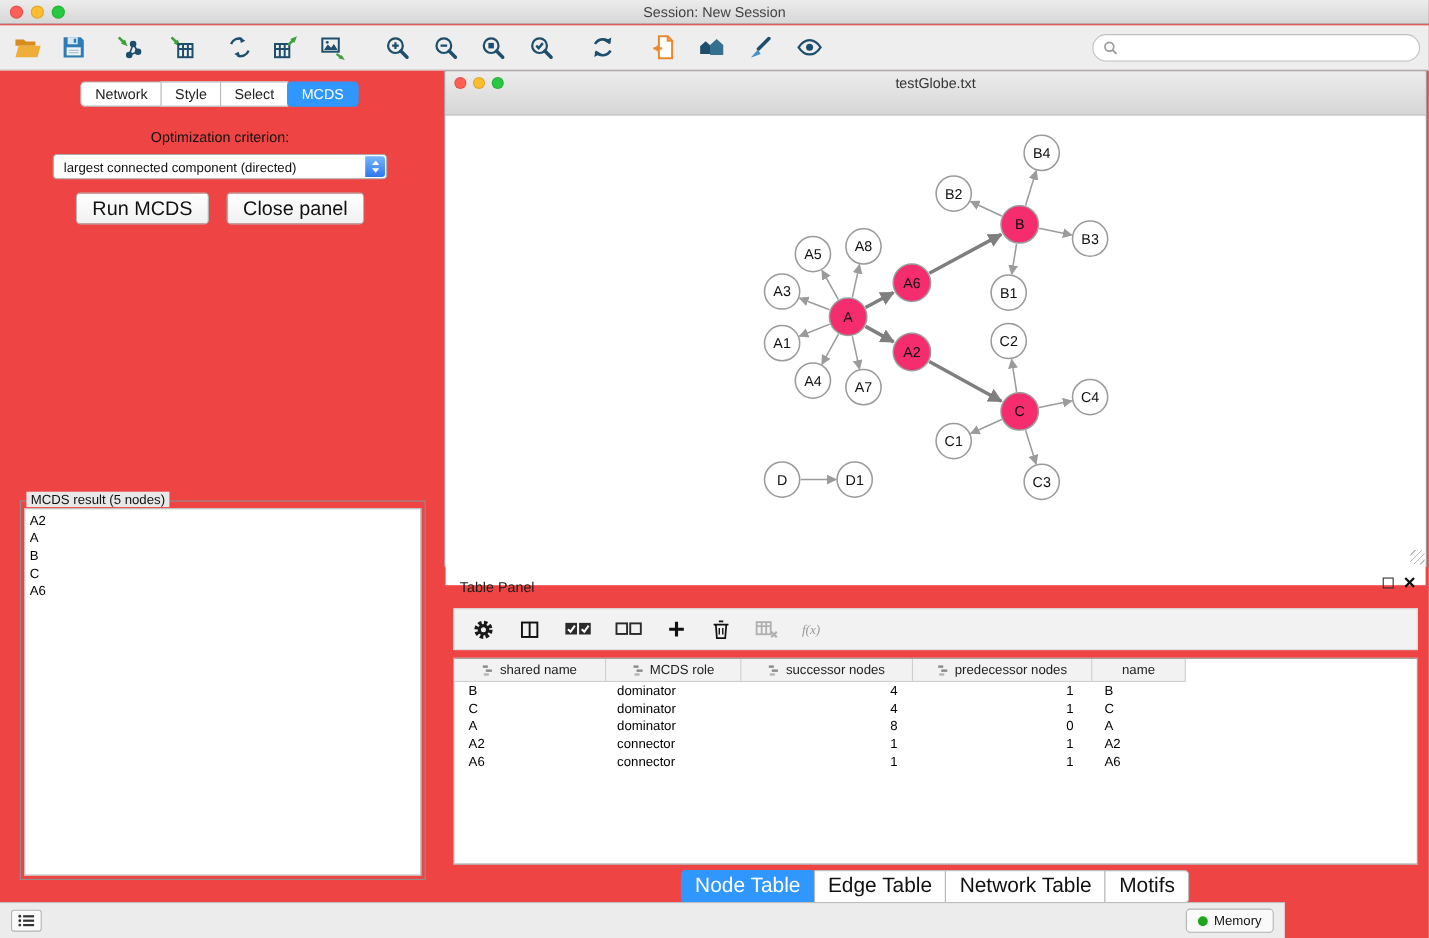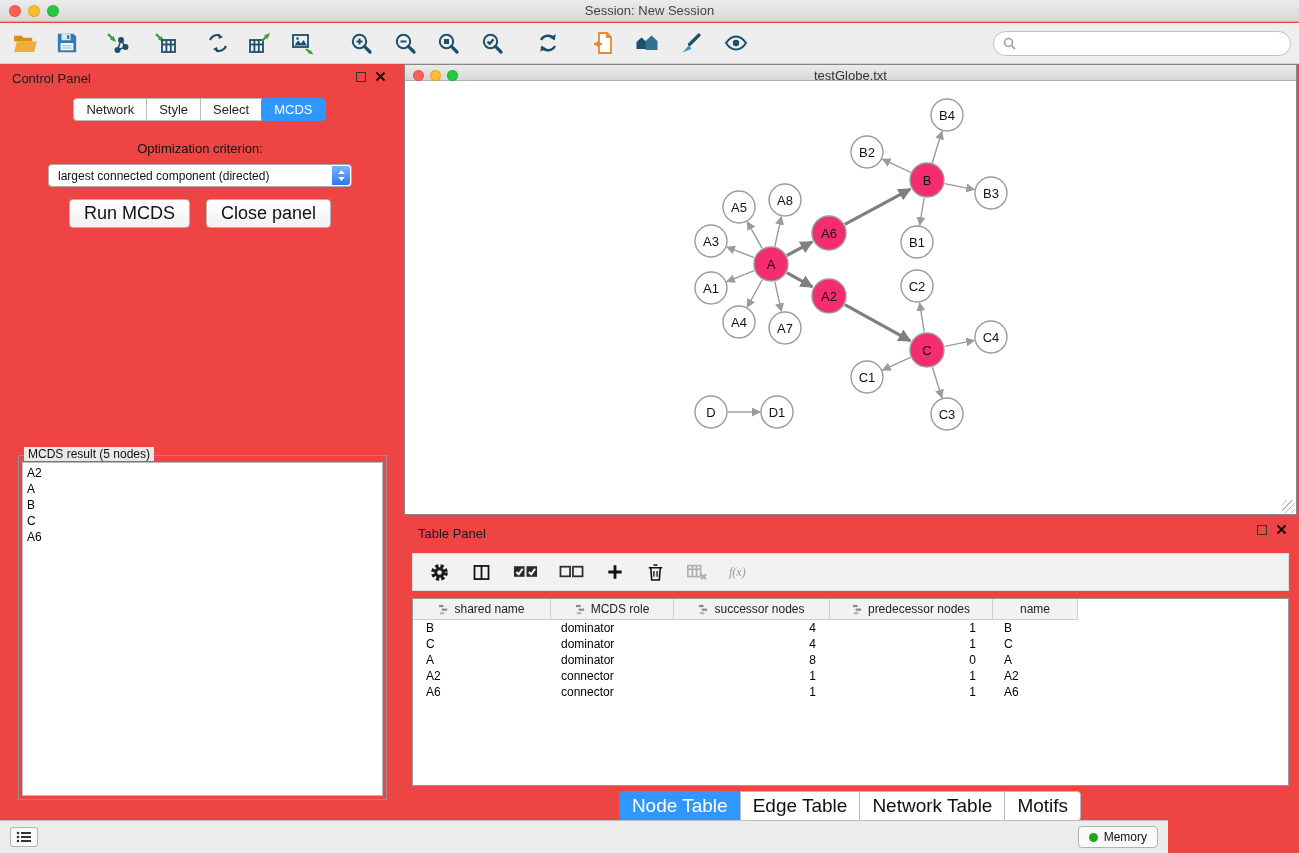--- a/index.html
+++ b/index.html
@@ -45,21 +45,21 @@
     border-radius:4px; color:#111; cursor:pointer; }
   .result-box { position:absolute; left:14px; right:9px; top:389px; bottom:18px; border:1px solid #8f8f8f; }
   .result-legend { position:absolute; top:-9px; left:5px; background:#e8e8e8; padding:0 4px; font-size:12px; color:#111; }
   .mcds-list { position:absolute; left:3px; right:3px; top:6px; bottom:3px; background:#fff; border:1px solid #b9b9b9;
     font-size:12px; color:#000; padding:2px 0 0 4px; overflow:hidden; }
   .mcds-item { line-height:16px; cursor:default; }
 
   
   .network-window { position:absolute; left:404px; top:64px; width:893px; height:451px; background:#fff;
     border:1px solid #878787; }
-  .nw-titlebar { height:16px; background:linear-gradient(#ececec,#d6d6d6); border-bottom:1px solid #b0b0b0; position:relative; }
+  .nw-titlebar { height:40px; background:linear-gradient(#ececec,#d6d6d6); border-bottom:1px solid #b0b0b0; position:relative; }
   .nw-lights { position:absolute; left:8px; top:5px; display:flex; gap:6px; }
   .nw-light { width:11px; height:11px; border-radius:50%; cursor:pointer; }
   .nw-title { text-align:center; line-height:21px; font-size:13px; color:#333; }
   #graph-svg { display:block; width:891px; height:427px; background:#fff; }
   .resize-grip { position:absolute; right:1px; bottom:1px; width:13px; height:13px;
     background:repeating-linear-gradient(135deg, transparent 0 3px, #bbb 3px 4px); }
 
   
   .table-panel { position:absolute; left:404px; top:519px; width:893px; height:301px; }
   .tp-header { font-size:13px; color:#1a1a1a; padding:7px 0 0 14px; position:relative; height:28px; }
@@ -243,29 +243,20 @@
     <div class="searchbox">
       <svg width="13" height="13" viewBox="0 0 13 13">
           <circle cx="5.5" cy="5.5" r="4" fill="none" stroke="#9a9a9a" stroke-width="1.5"></circle>
           <line x1="8.5" y1="8.5" x2="12" y2="12" stroke="#9a9a9a" stroke-width="1.7"></line>
         </svg>
       <input type="text" value="" style="">
     </div>
   </div>
 
   <div class="control-panel">
-    <div class="cp-header">
-      <span>Control Panel</span>
-      <span class="panel-winicons">
-        <span class="mini-square"></span>
-        <svg width="11" height="11" viewBox="0 0 11 11">
-            <path d="M1.5 1.5l8 8M9.5 1.5l-8 8" stroke="#111" stroke-width="2"></path>
-          </svg>
-      </span>
-    </div>
     <div class="cp-tabs">
       <span class="tab">Network</span>
       <span class="tab">Style</span>
       <span class="tab">Select</span>
       <span class="tab active">MCDS</span>
     </div>
     <div class="opt-label">Optimization criterion:</div>
     <div class="select-row">
       <div class="mac-select">
         <span>largest connected component (directed)</span>

